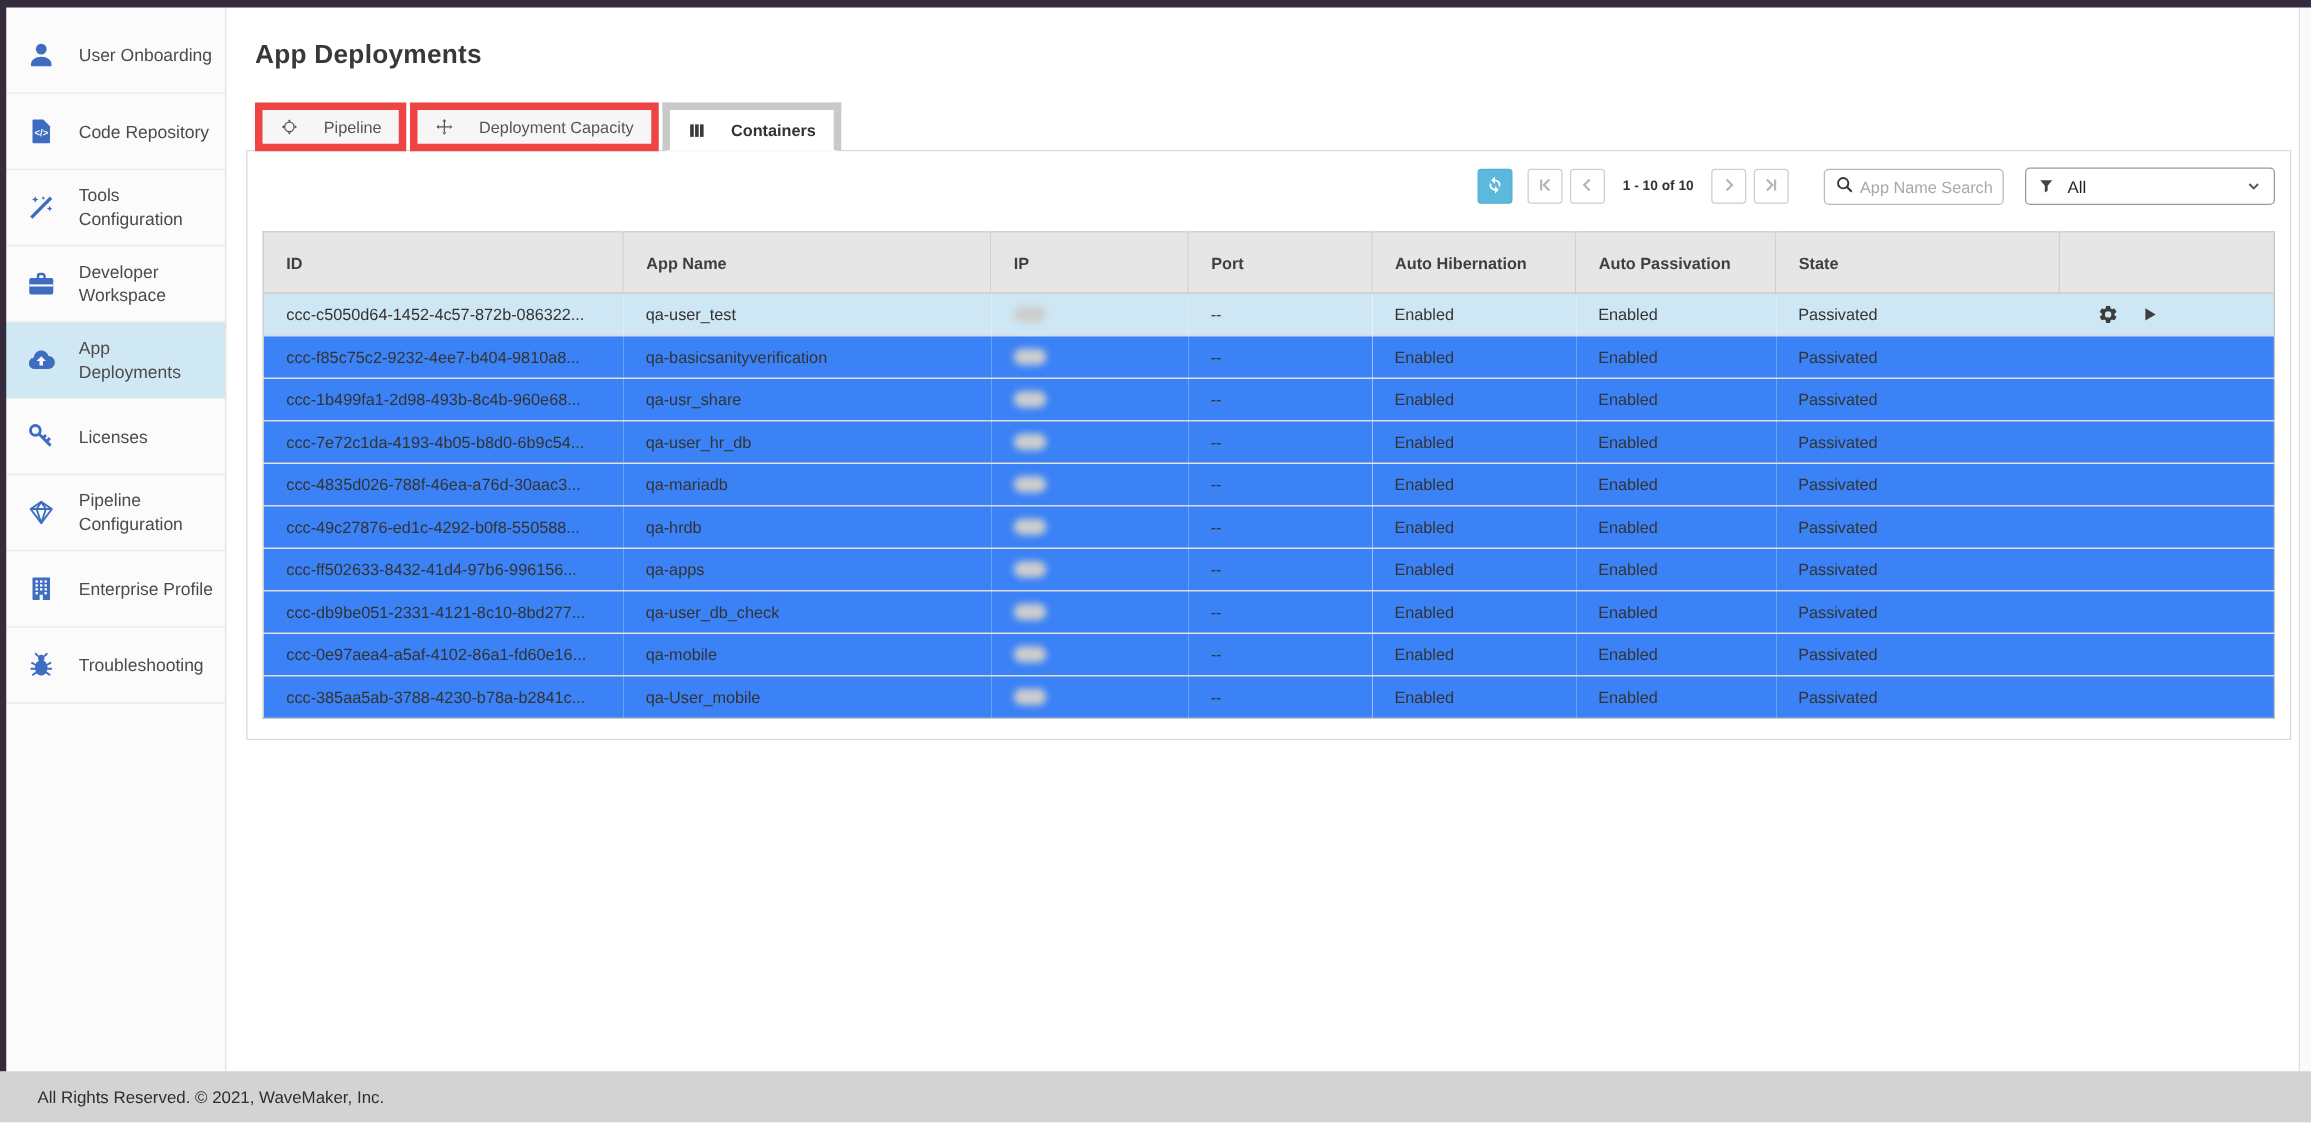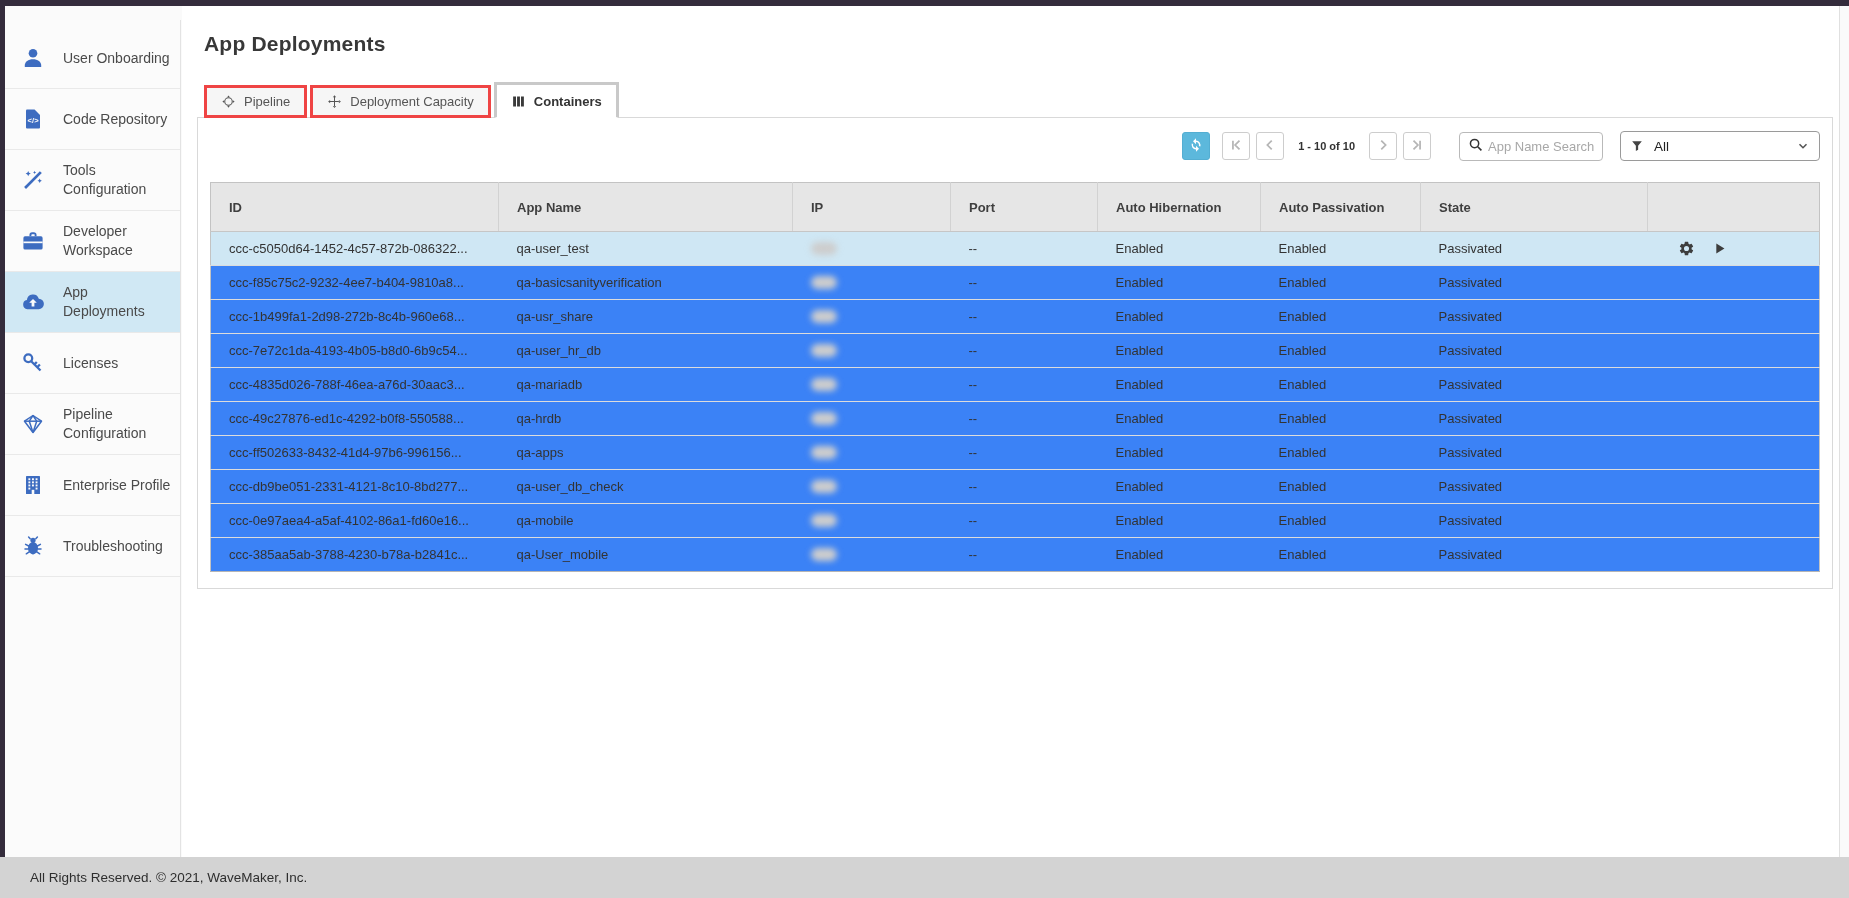--- a/index.html
+++ b/index.html
@@ -8,21 +8,21 @@
     position:relative; overflow:hidden;
     font-family:"Liberation Sans","DejaVu Sans",sans-serif;
     background:#fafafa; color:#333; font-size:13px;
   }
   
   .topbar { position:absolute; left:0; top:0; width:1849px; height:6px; background:#342c3c; z-index:5; }
   .leftstrip { position:absolute; left:0; top:0; width:5px; height:857px; background:#342c3c; z-index:5; }
 
   
   .sidebar {
-    position:absolute; left:5px; top:20px; width:176px; height:851px;
+    position:absolute; left:5px; top:6px; width:176px; height:851px;
     background:#fbfbfb; border-right:1px solid #e3e3e3; padding-top:8px;
   }
   .side-item {
     display:flex; align-items:center; gap:18px;
     min-height:61px; padding:10px 8px 10px 16px;
     border-bottom:1px solid #e9e9e9; cursor:pointer;
   }
   .side-item .s-icon { width:24px; height:24px; flex:0 0 24px; color:#3d6cc0; }
   .side-item .s-icon svg { width:24px; height:24px; display:block; }
   .side-item .s-label { color:#4a4a4a; font-size:14px; line-height:19px; width:118px; }
@@ -31,22 +31,22 @@
   
   .main {
     position:absolute; left:182px; top:6px; width:1658px; height:851px;
     background:#ffffff; border-right:1px solid #e0e0e0; padding-top:26px;
   }
   .page-title { margin-left:22px; font-size:21px; font-weight:bold; color:#383838; letter-spacing:.2px; }
 
   
   .tabs { display:flex; align-items:flex-end; padding-left:22px; margin-top:26px; position:relative; z-index:2; margin-bottom:-1px; }
   .tab {
-    display:flex; align-items:center; gap:8px;
-    padding:6px 14px; background:#f6f6f6; border:3px solid #ef4444;
+    display:flex; align-items:center; gap:20px;
+    padding:6px 14px; background:#f6f6f6; border:6px solid #ef4444;
     font-size:13px; color:#555; cursor:pointer; margin-right:3px;
   }
   .tab .t-icon { width:15px; height:15px; color:#555; }
   .tab .t-icon svg { width:15px; height:15px; display:block; }
   .tab.active {
     background:#fff; border-color:#c9c9c9; border-bottom:1px solid #fff;
     padding-top:9px; padding-bottom:8px; font-weight:bold; color:#333;
   }
   .tab.active .t-icon { color:#3a3a3a; }
 
@@ -410,21 +410,21 @@
                 <span class="act">
                   <svg viewBox="0 0 24 24" fill="currentColor">
                     <path d="M7.5 5v14l11.5-7z"></path>
                   </svg>
                 </span>
               </div>
             </td>
           </tr>
 
           <tr class="row">
-            <td>ccc-1b499fa1-2d98-272b-8c4b-960e68...</td>
+            <td>ccc-1b499fa1-2d98-493b-8c4b-960e68...</td>
             <td>qa-usr_share</td>
             <td>
               <div class="blur-blob"></div>
             </td>
             <td>--</td>
             <td>Enabled</td>
             <td>Enabled</td>
             <td>Passivated</td>
             <td>
               <div class="row-actions">

